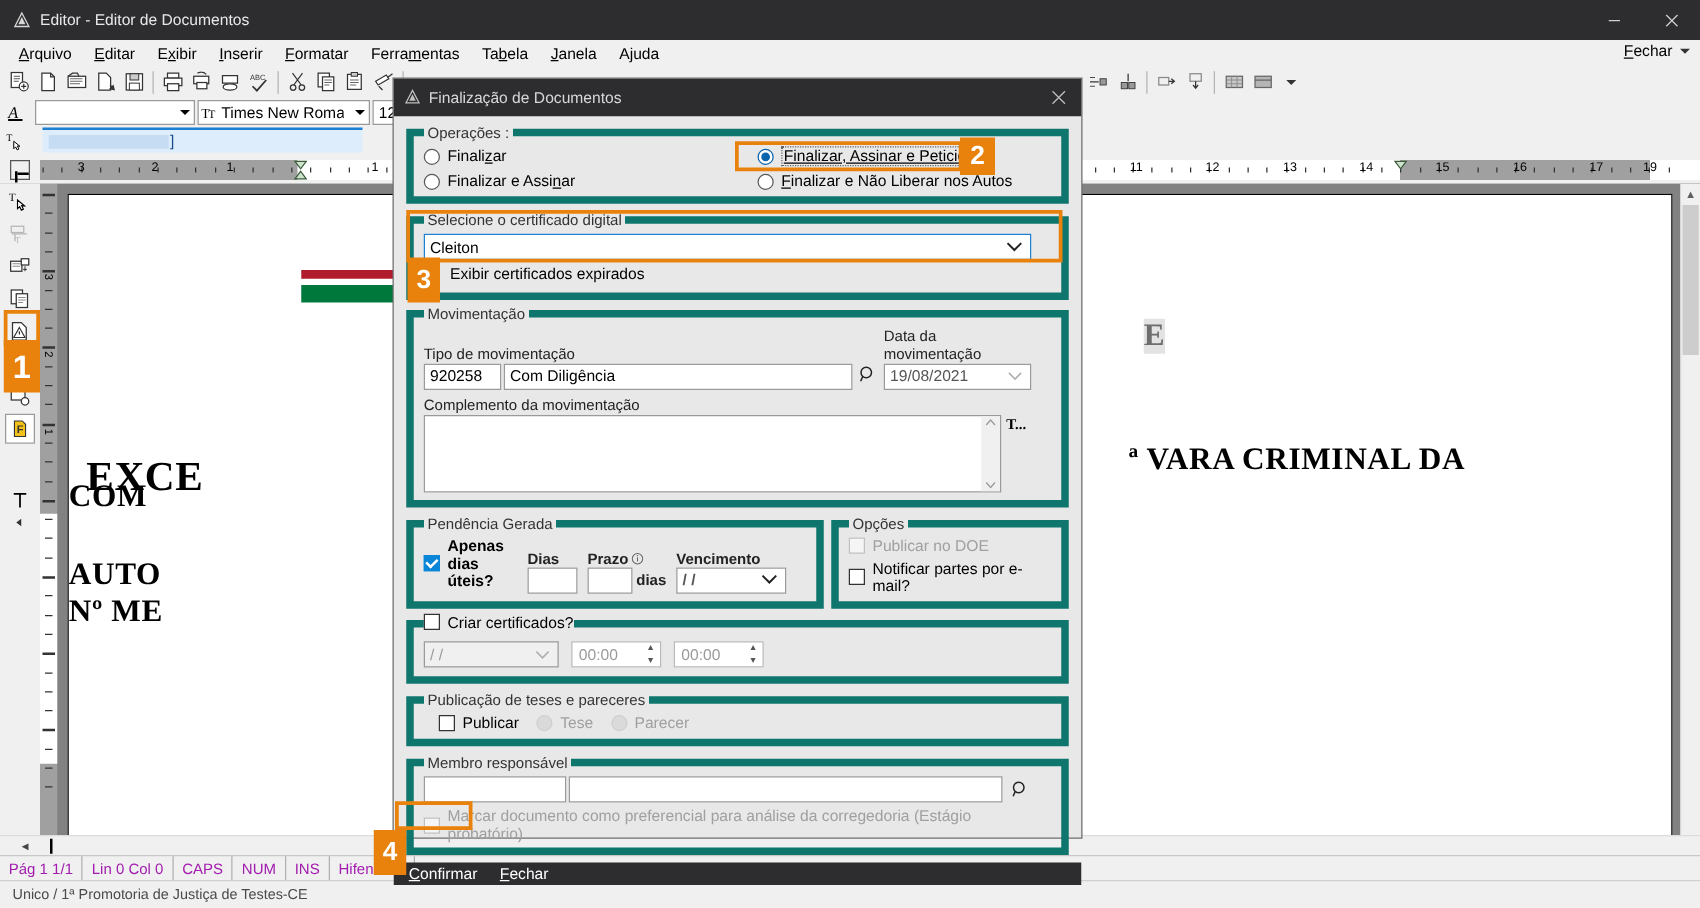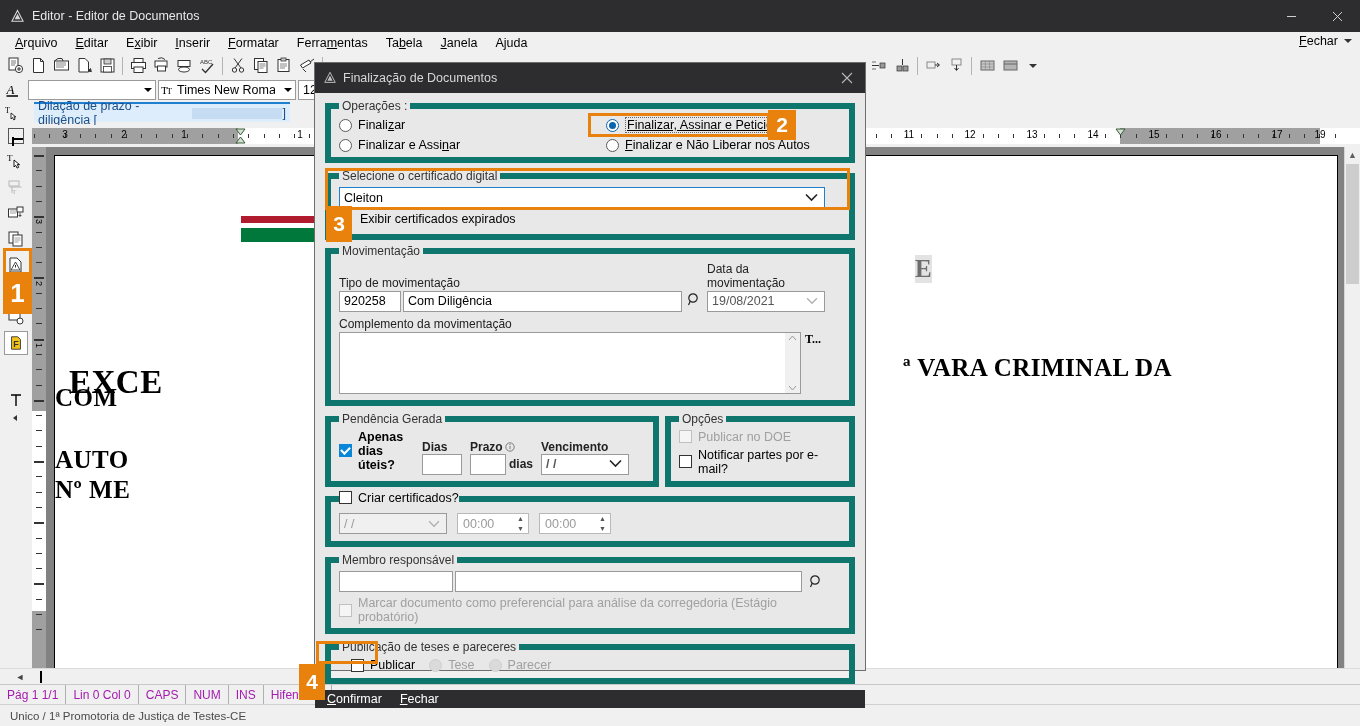--- a/index.html
+++ b/index.html
@@ -368,21 +368,20 @@
   </div>
 
   <div class="stylebar">
     <div class="tb-ico" style="position:absolute;left:2px;">
       <svg width="17" height="17" viewBox="0 0 17 17">
           <text x="0" y="8" font-size="8" font-family="Liberation Serif" fill="#000">T</text>
           <path d="M6 8 l0 6 1.5-1.5 1.2 2.4 1.4-.7-1.2-2.4 2 .2z" fill="#fff" stroke="#000" stroke-width=".8"></path>
         </svg>
     </div>
     <div class="stylebox">
-      <span>Dilação de prazo - diligência [</span>
         <span class="redact"></span>
         <span>]</span>
     </div>
   </div>
 
   <div class="rulerrow">
     <div class="ruler-corner">
       <div class="lcorner">
           <i></i>
         </div>
@@ -837,55 +836,55 @@
         <div class="spin">
           <div class="sv">00:00</div>
           <div class="sb">
               <div>▲</div>
               <div>▼</div>
             </div>
         </div>
       </div>
     </fieldset>
 
-    <fieldset class="grp" style="padding-bottom:4px;">
-      <legend>Membro responsável</legend>
-      <div style="display:flex; align-items:center;">
-        <div class="fld" style="width:114px;"></div>
-        <div class="fld" style="flex:1; margin-left:2px;"></div>
-        <div class="srch" style="margin-left:5px;">
-          <svg width="15" height="15" viewBox="0 0 15 15">
-              <circle cx="6" cy="6" r="4.2" fill="none" stroke="#222" stroke-width="1.2"></circle>
-              <path d="M3.2 9.2 L1.5 13" stroke="#222" stroke-width="1.2"></path>
-            </svg>
-        </div>
-      </div>
-      <label class="check" style="margin-top:4px;">
-        <span class="chk dis"></span>
-        <span class="dislbl">Marcar documento como preferencial para análise da corregedoria (Estágio probatório)</span>
-      </label>
-    </fieldset>
-
     <fieldset class="grp" style="padding-bottom:6px;">
       <legend>Publicação de teses e pareceres</legend>
       <div style="display:flex; align-items:center; gap:14px; padding-left:12px;">
         <label class="check">
           <span class="chk"></span>
           <span>Publicar</span>
         </label>
         <label class="radio">
           <span class="rdo dis" style="background:#dadada;border-color:#cfcfcf;"></span>
           <span class="dislbl">Tese</span>
         </label>
         <label class="radio">
           <span class="rdo dis" style="background:#dadada;border-color:#cfcfcf;"></span>
           <span class="dislbl">Parecer</span>
         </label>
       </div>
     </fieldset>
+
+    <fieldset class="grp" style="padding-bottom:4px;">
+      <legend>Membro responsável</legend>
+      <div style="display:flex; align-items:center;">
+        <div class="fld" style="width:114px;"></div>
+        <div class="fld" style="flex:1; margin-left:2px;"></div>
+        <div class="srch" style="margin-left:5px;">
+          <svg width="15" height="15" viewBox="0 0 15 15">
+              <circle cx="6" cy="6" r="4.2" fill="none" stroke="#222" stroke-width="1.2"></circle>
+              <path d="M3.2 9.2 L1.5 13" stroke="#222" stroke-width="1.2"></path>
+            </svg>
+        </div>
+      </div>
+      <label class="check" style="margin-top:4px;">
+        <span class="chk dis"></span>
+        <span class="dislbl">Marcar documento como preferencial para análise da corregedoria (Estágio probatório)</span>
+      </label>
+    </fieldset>
   </div>
 
   <div class="dlg-foot">
     <div class="fbtn"><span class="u">C</span><span>onfirmar</span></div>
     <div class="fbtn"><span class="u">F</span><span>echar</span></div>
   </div>
 </div>
 
 <div class="hl" style="left:3px; top:248px; width:29px; height:29px;"></div>
 <div class="badge" style="left:3px; top:272px; width:29px; height:42px; font-size:26px;">1</div>

